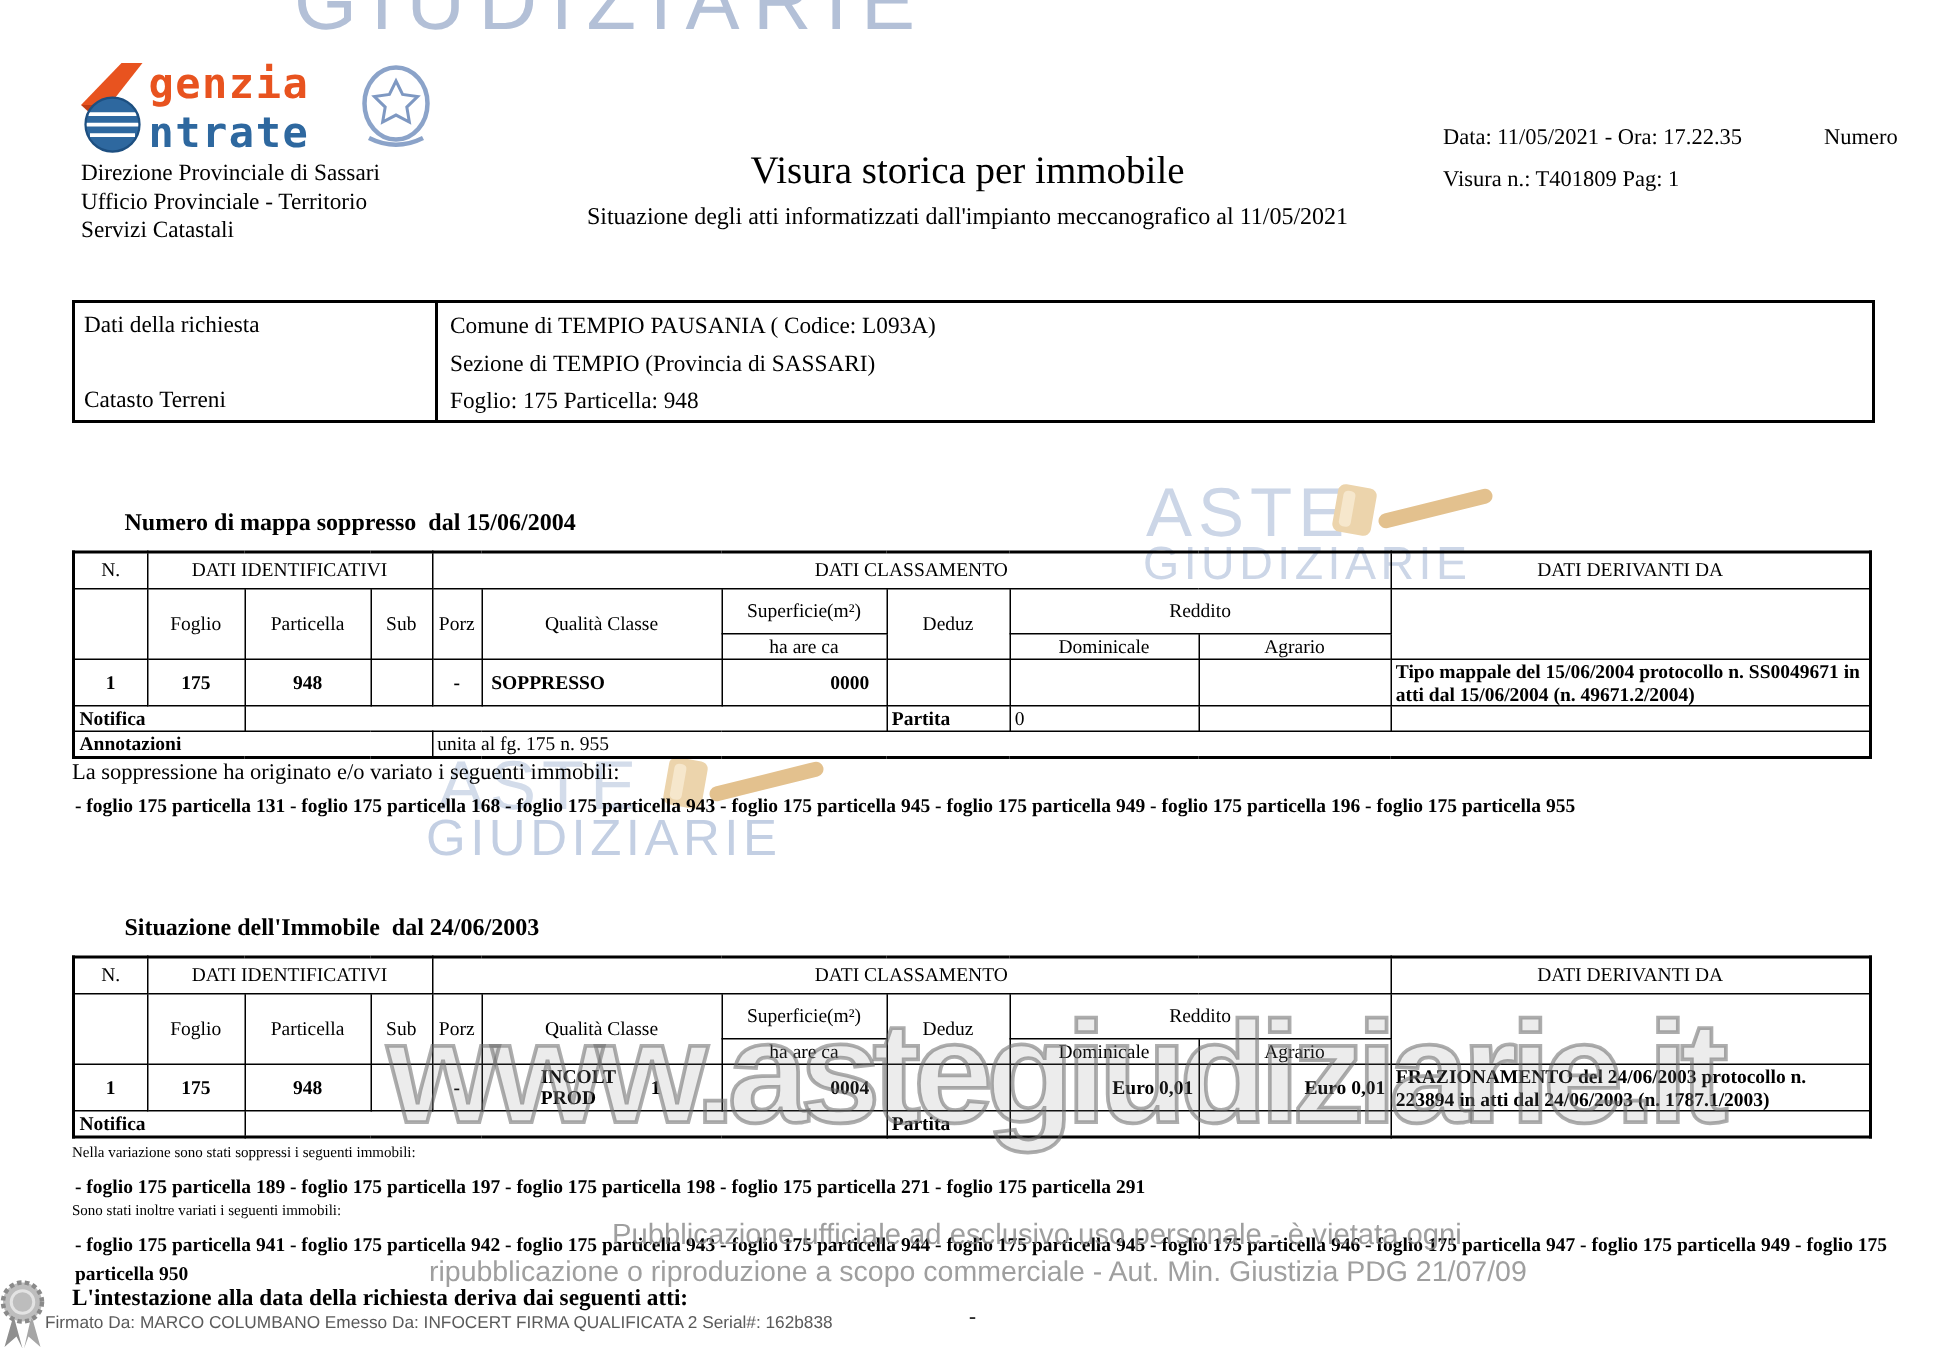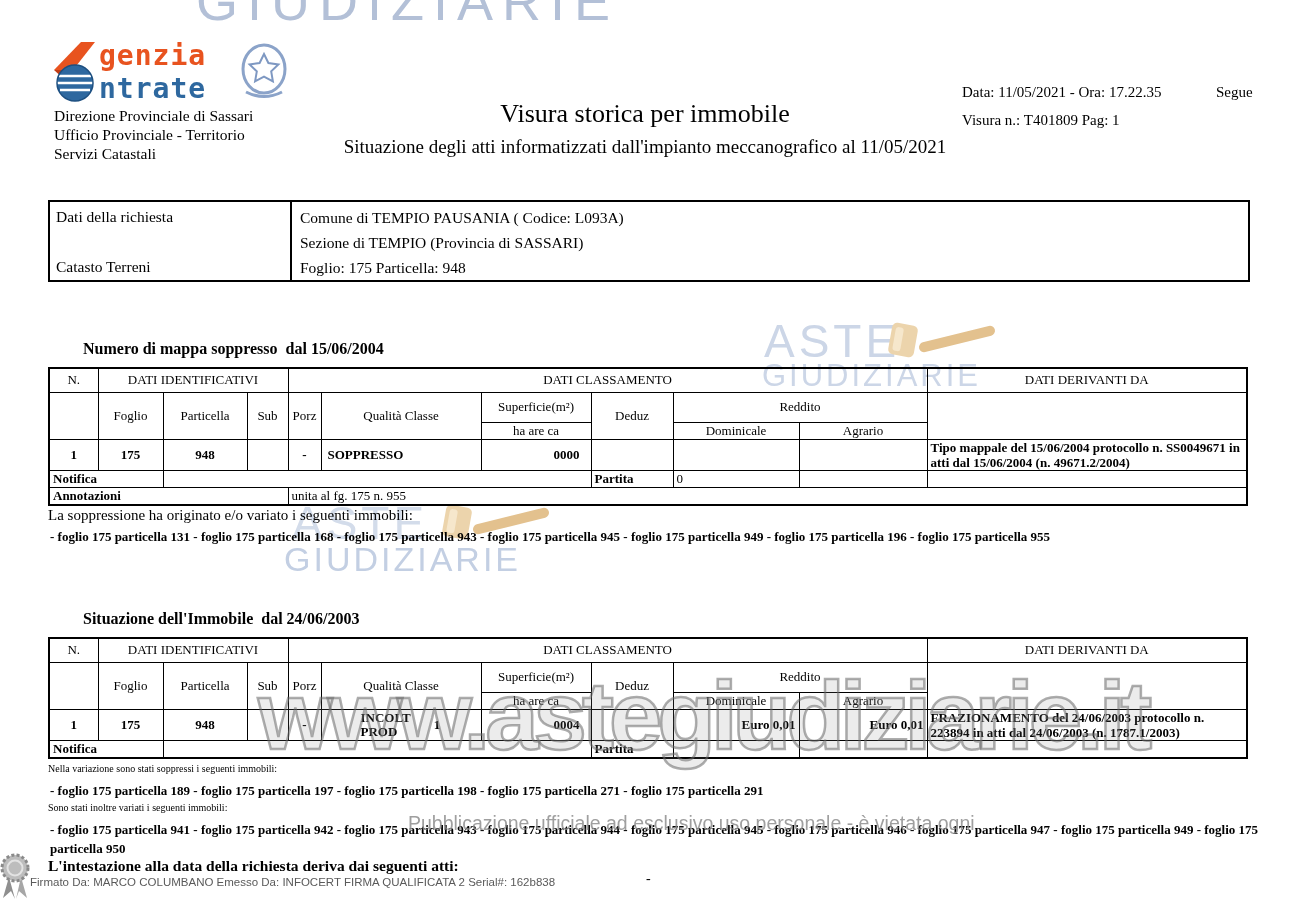--- a/index.html
+++ b/index.html
@@ -23,21 +23,21 @@
   .wm-disc2{left:286px;top:838px;font-size:19px;}
 
   
   .abs{position:absolute;}
   .content{z-index:2;}
   .logo{left:50px;top:40px;z-index:2;}
   .emblem{left:238px;top:42px;z-index:2;}
   .office{left:54px;top:106px;font-size:15.5px;line-height:19px;z-index:2;}
   .title-block{left:255px;top:99px;width:780px;text-align:center;z-index:2;}
   .doc-title{font-size:26px;white-space:pre;}
-  .doc-subtitle{font-size:19px;margin-top:7px;white-space:nowrap;}
+  .doc-subtitle{font-size:16px;margin-top:7px;white-space:nowrap;}
   .head-right{left:962px;top:84px;width:340px;font-size:15px;z-index:2;}
   .hr-date{position:absolute;left:0;top:0;white-space:nowrap;}
   .hr-segue{position:absolute;left:254px;top:0;}
   .hr-visura{position:absolute;left:0;top:28px;white-space:nowrap;}
 
   
   .req{left:48px;top:200px;width:1198px;height:78px;border:2px solid #000;z-index:2;font-size:15.5px;}
   .req-left{position:absolute;left:0;top:0;bottom:0;width:240px;border-right:2px solid #000;}
   .req-l-top{position:absolute;left:6px;top:6px;}
   .req-l-bot{position:absolute;left:6px;bottom:4px;}
@@ -132,21 +132,21 @@
     <div>Servizi Catastali</div>
   </div>
 
   <div class="abs title-block content">
     <div class="doc-title">Visura storica per immobile</div>
     <div class="doc-subtitle">Situazione degli atti informatizzati dall'impianto meccanografico al 11/05/2021</div>
   </div>
 
   <div class="abs head-right content">
     <div class="hr-date">Data: 11/05/2021 - Ora: 17.22.35</div>
-    <div class="hr-segue">Segue</div>
+    <div class="hr-segue">Numero</div>
     <div class="hr-visura">Visura n.: T401809 Pag: 1</div>
   </div>
 
   <div class="abs req content">
     <div class="req-left">
       <div class="req-l-top">Dati della richiesta</div>
       <div class="req-l-bot">Catasto Terreni</div>
     </div>
     <div class="req-line req-line1">Comune di TEMPIO PAUSANIA ( Codice: L093A)</div>
     <div class="req-line req-line2">Sezione di TEMPIO (Provincia di SASSARI)</div>
@@ -323,14 +323,15 @@
   <svg class="abs seal" width="32" height="49" viewBox="0 0 32 49">
     <polygon points="9,25 3,46 11,39 15,47" fill="#8f8f8f"></polygon>
     <polygon points="21,25 27,46 19,39 16,47" fill="#a6a6a6"></polygon>
     <circle cx="15" cy="16" r="13" fill="#bdbdbd"></circle>
     <circle cx="15" cy="16" r="13" fill="none" stroke="#8a8a8a" stroke-width="3" stroke-dasharray="3 2.2"></circle>
     <circle cx="15" cy="16" r="7.5" fill="none" stroke="#e3e3e3" stroke-width="2"></circle>
   </svg>
 
   <div class="wm wm-url">www.astegiudiziarie.it</div>
   <div class="wm wm-disc wm-disc1">Pubblicazione ufficiale ad esclusivo uso personale - è vietata ogni</div>
+  <div class="wm wm-disc wm-disc2">ripubblicazione o riproduzione a scopo commerciale - Aut. Min. Giustizia PDG 21/07/09</div>
 
 </div>
 
 </body></html>

